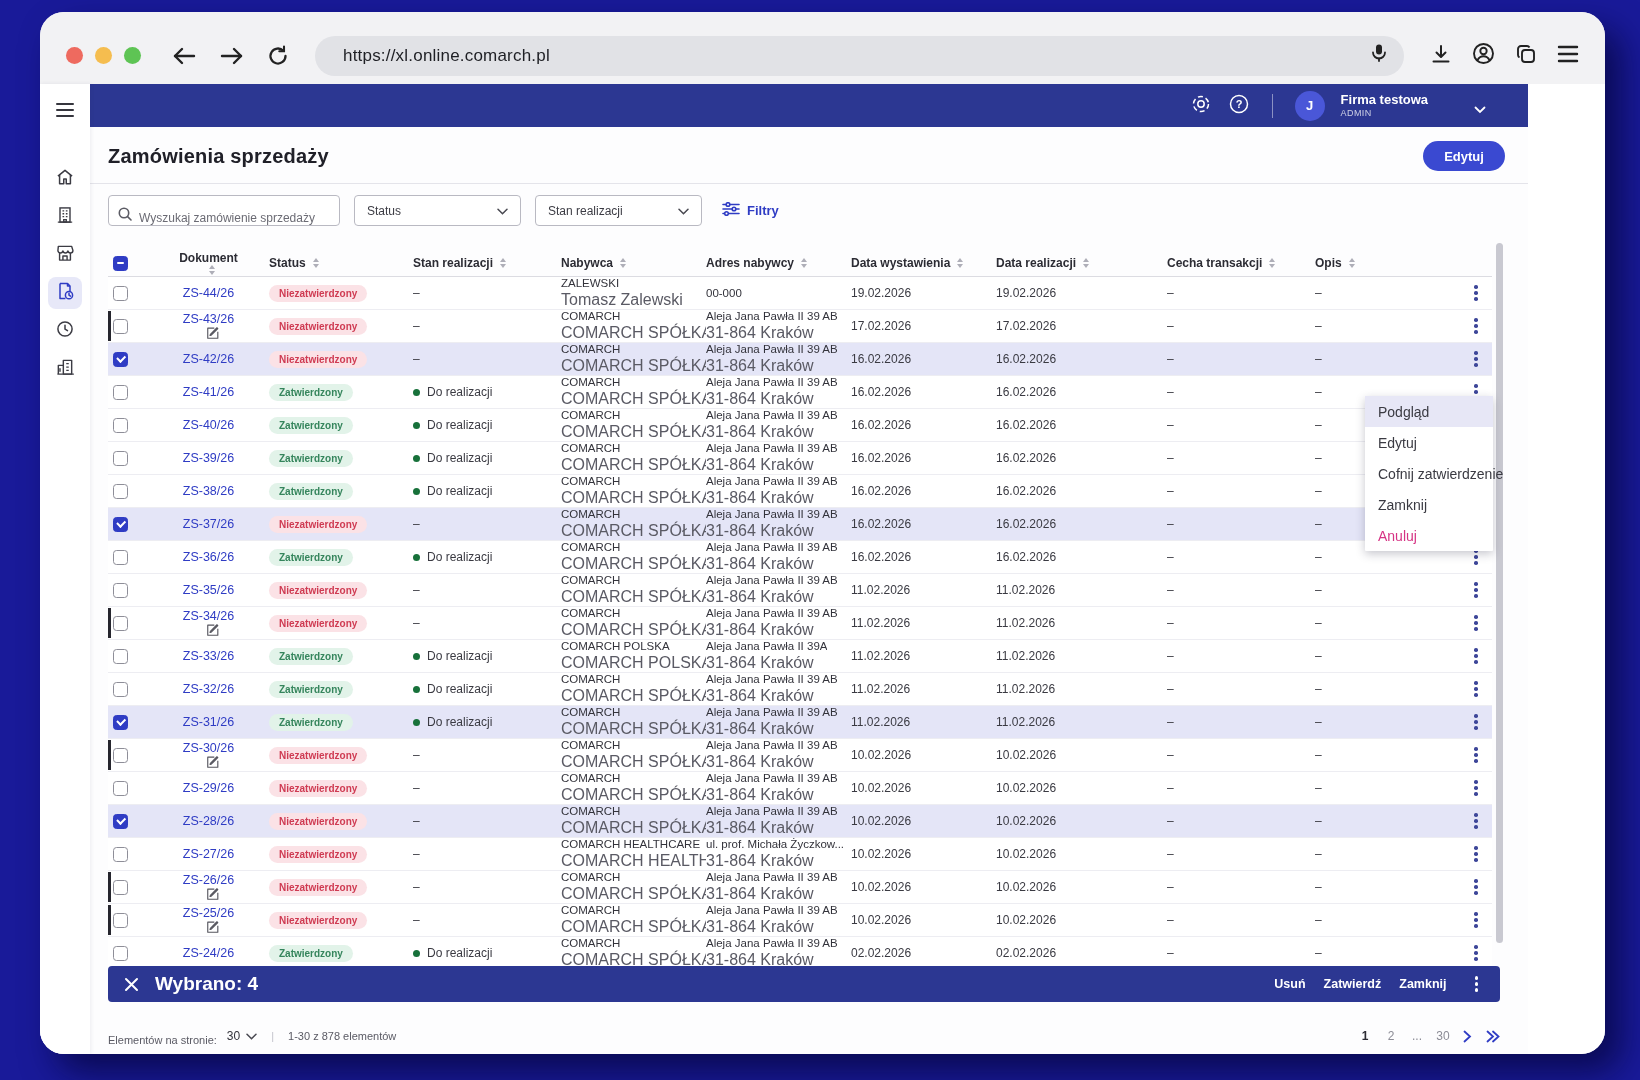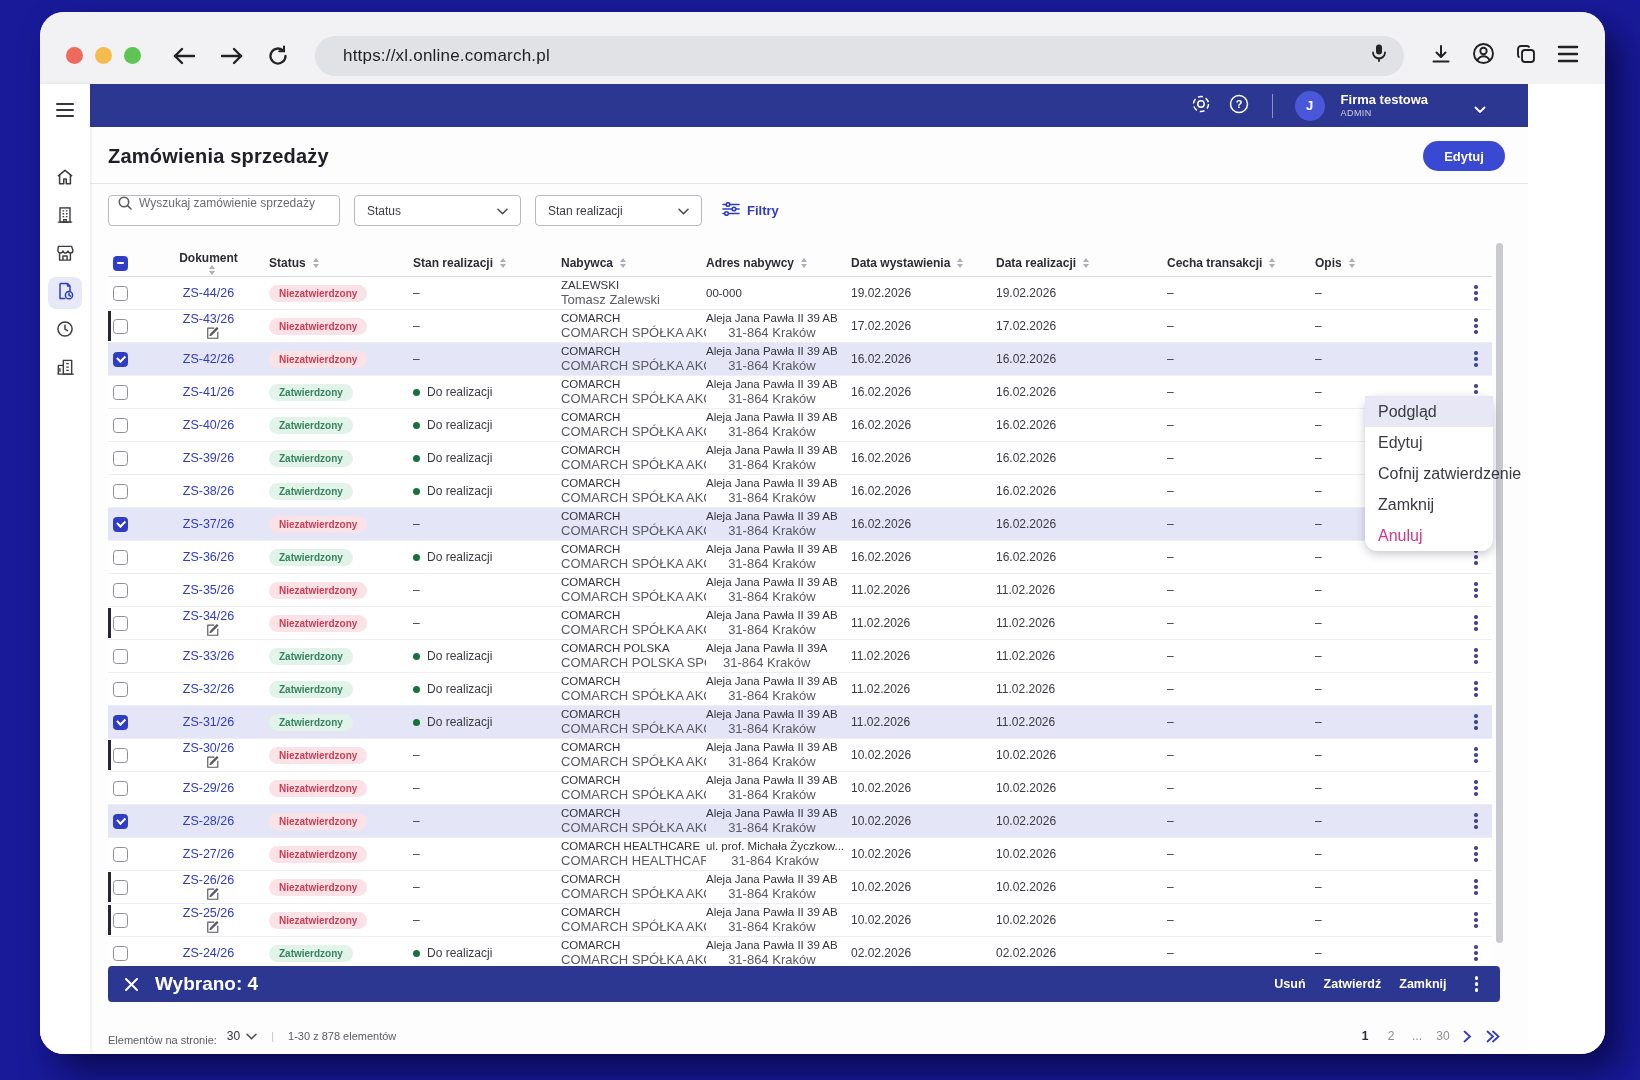--- a/index.html
+++ b/index.html
@@ -54,21 +54,21 @@
   .page-head { display:flex; align-items:center; justify-content:space-between; padding:14px 23px 12px 18px; }
   .page-title { font-size:20px; font-weight:700; color:#202028; letter-spacing:.2px; }
   .btn-add {
     background:#3a49d1; color:#fff; border:none; border-radius:17px; height:30px; width:82px;
     font-size:13px; font-weight:600; font-family:inherit; cursor:pointer;
   }
   .head-divider { height:1px; background:#e4e4ea; }
   .filters { display:flex; align-items:center; gap:14px; padding:11px 18px 10px 18px; }
   .search-box {
     width:232px; height:31px; border:1px solid #b9b9c2; border-radius:4px; background:#fff;
-    display:flex; align-items:flex-start; padding:0 9px; gap:7px;
+    display:flex; align-items:flex-end; padding:0 9px; gap:7px;
   }
   .search-box input { border:none; outline:none; flex:1; font-size:12px; font-family:inherit; color:#333; background:transparent; }
   .search-box input::placeholder { color:#6b6b74; }
   .select {
     width:167px; height:31px; border:1px solid #b9b9c2; border-radius:4px; background:#fff;
     display:flex; align-items:center; justify-content:space-between; padding:0 12px;
     font-size:12px; color:#3c3c44; cursor:pointer;
   }
   .filtry { display:flex; align-items:center; gap:7px; color:#2f3cc4; font-size:13px; font-weight:600; margin-left:6px; cursor:pointer; }
   
@@ -97,28 +97,28 @@
   .doc-link { color:#2f3cc4; font-size:12.5px; text-decoration:none; cursor:pointer; }
   .pencil { display:none; margin-left:9px; }
   .trow.edited .pencil { display:inline-flex; }
   .badge { font-size:10px; font-weight:700; padding:3px 10px; border-radius:10px; white-space:nowrap; }
   .badge.unapproved { color:#cf3b52; background:#fbe2e6; }
   .badge.approved { color:#35855c; background:#e2f3e9; }
   .dot { display:none; width:7px; height:7px; border-radius:50%; background:#17713a; margin-right:7px; flex:none; }
   .trow.has-dot .dot { display:inline-block; }
   .two-line { display:flex; flex-direction:column; justify-content:center; line-height:1.25; overflow:hidden; }
   .two-line .l1 { font-size:11.5px; color:#33333b; white-space:nowrap; overflow:hidden; }
-  .two-line .l2 { font-size:13px; color:#5a5a64; white-space:nowrap; overflow:hidden;text-align:center; }
+  .two-line .l2 { font-size:16px; color:#5a5a64; white-space:nowrap; overflow:hidden; }
   .kebab { display:flex; flex-direction:column; align-items:center; cursor:pointer; padding:3px 6px; }
   .kebab i { width:3.5px; height:3.5px; border-radius:50%; background:#3d4699; margin:1.3px 0; }
   .vscroll { position:absolute; right:25px; top:116px; width:7px; height:700px; background:#c9c9d1; border-radius:4px; }
   
   .ctx-menu {
     position:absolute; left:1275px; top:269px; width:128px; background:#fff; z-index:8;
-    box-shadow:0 3px 10px rgba(30,30,60,.25); border-radius:12px; padding:0; font-size:16px;
+    box-shadow:0 3px 10px rgba(30,30,60,.25); border-radius:1px; padding:0; font-size:14px;
   }
   .ctx-item { height:31px; display:flex; align-items:center; padding-left:13px; color:#3a3a42; cursor:pointer; white-space:nowrap; }
   .ctx-item.active { background:#e7e7f6; }
   .ctx-item.danger { color:#d63384; }
   
   .selbar {
     position:absolute; left:18px; top:839px; width:1392px; height:36px; background:#2c3792;
     border-radius:4px; display:flex; align-items:center; padding:0 16px; z-index:6; color:#fff;
   }
   .selbar .xicon { cursor:pointer; display:flex; margin-right:16px; }

